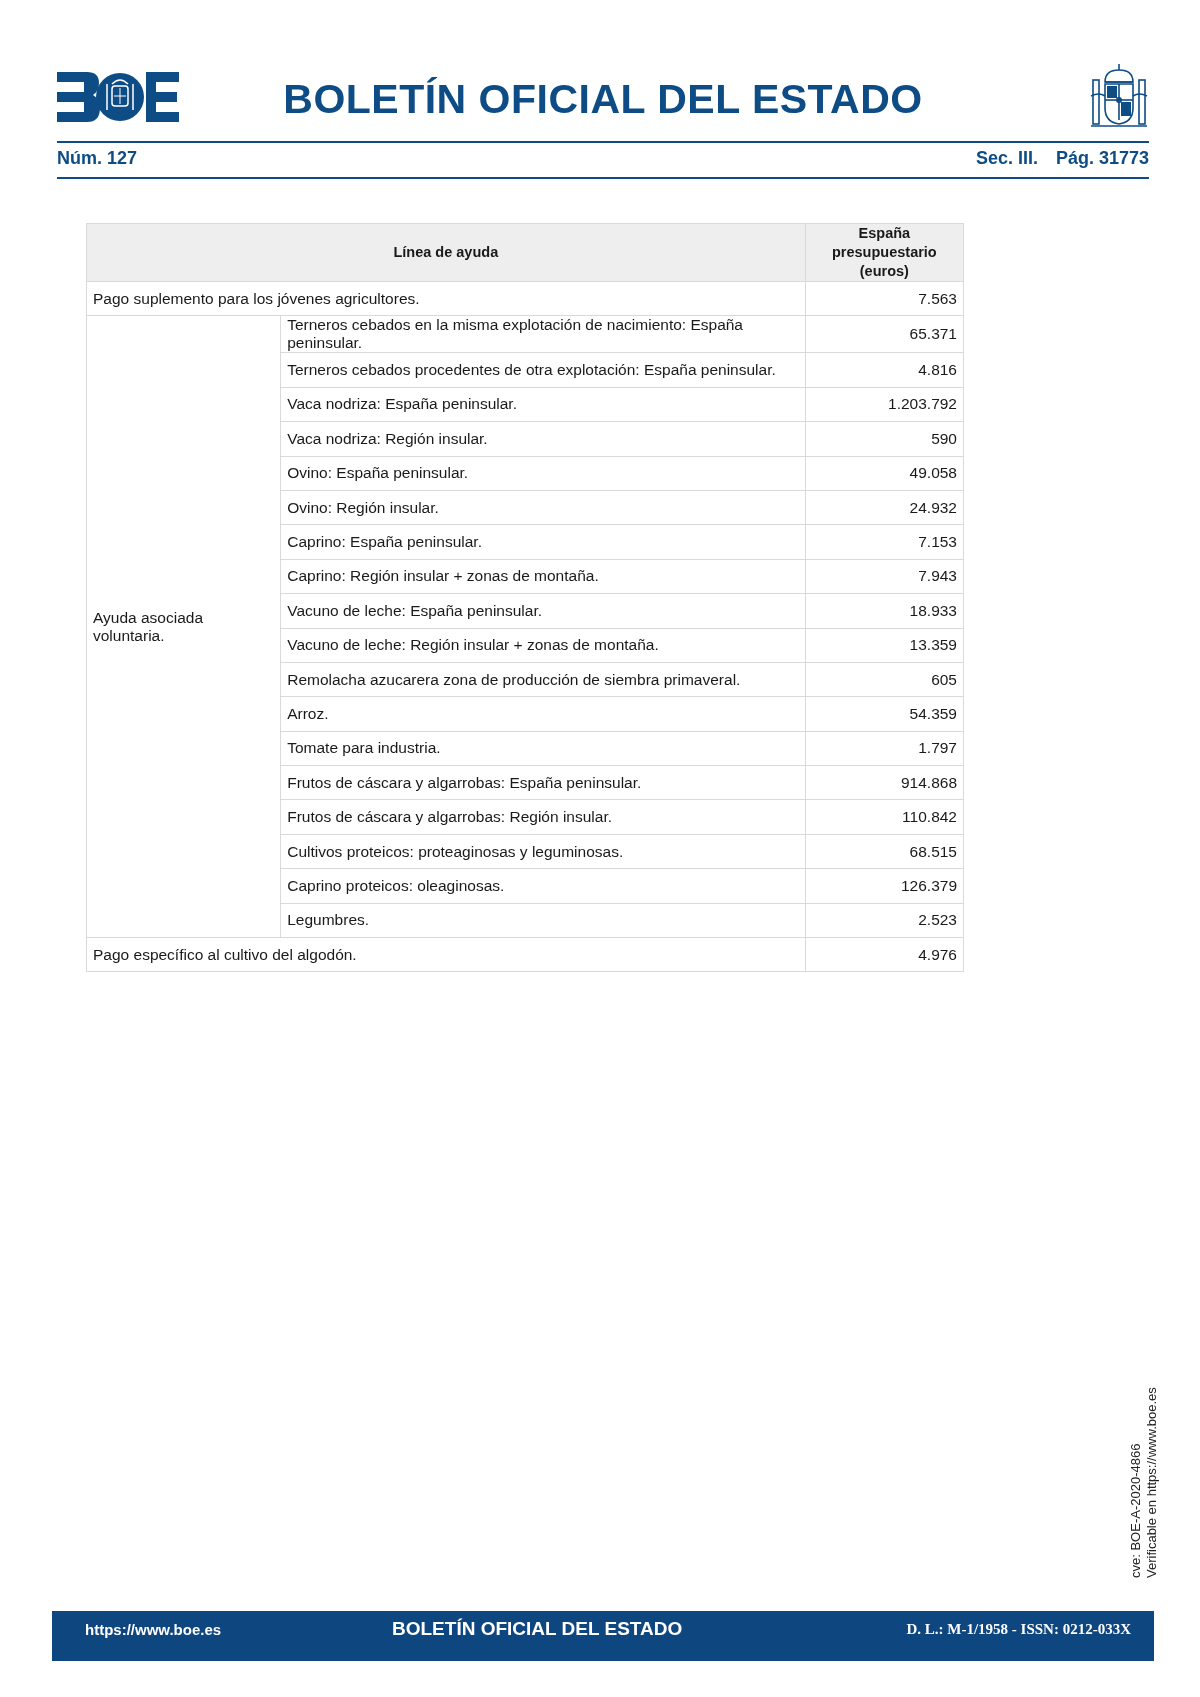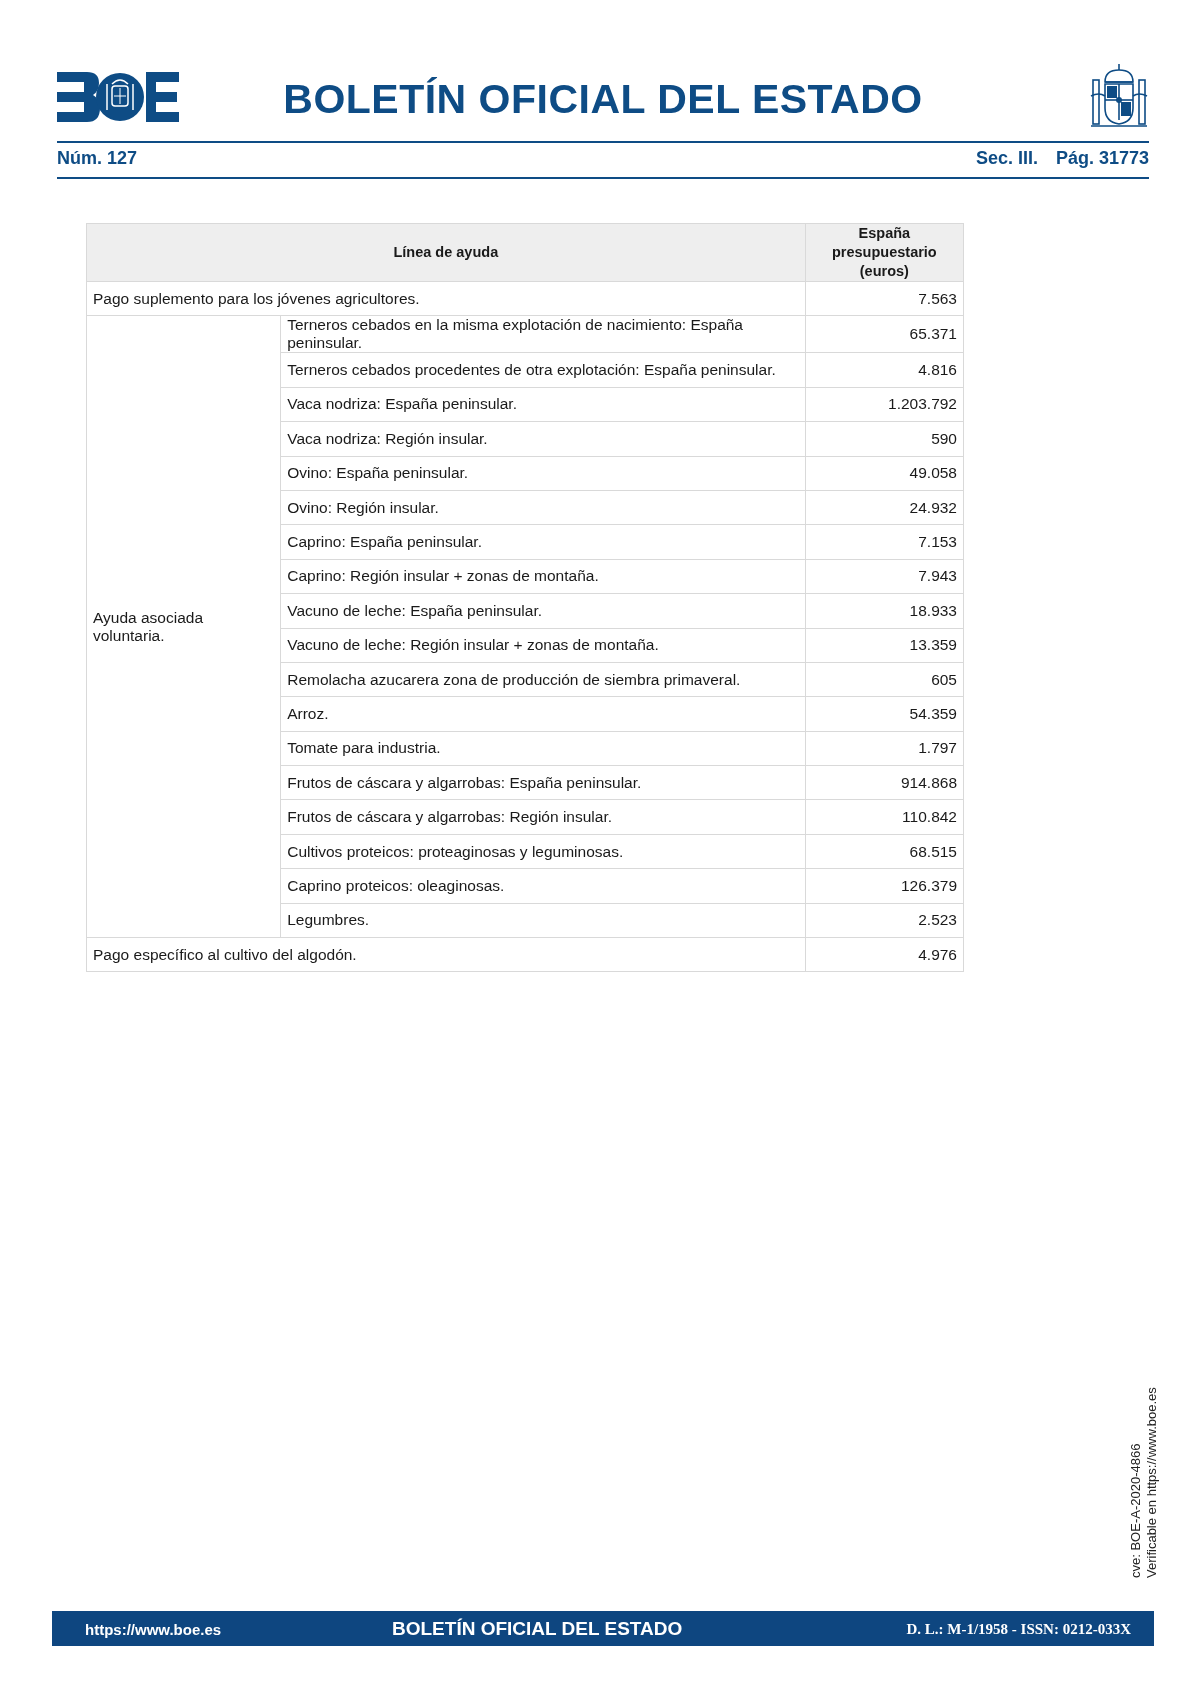--- a/index.html
+++ b/index.html
@@ -21,21 +21,21 @@
     table.aid { position: absolute; left: 86px; top: 223px; width: 878px; border-collapse: collapse; font-size: 15.5px; }
     table.aid td, table.aid th { border: 1px solid #d9d9d9; padding: 0 6px; height: 33.4px; }
     table.aid th { background: #eeeeee; font-weight: bold; font-size: 14.5px; height: 56px; text-align: center; line-height: 19px; }
     table.aid .col-a { width: 215px; }
     table.aid .col-b { width: 603px; }
     table.aid .col-c { width: 166px; }
     table.aid td.val { text-align: right; }
 
     .side-note { position: absolute; left: 1128px; top: 1578px; transform: rotate(-90deg); transform-origin: 0 0; font-size: 13px; line-height: 16px; color: #222; white-space: nowrap; }
 
-    .footer { position: absolute; left: 52px; top: 1611px; width: 1102px; height: 35px; background: #0e4680; color: #ffffff; font-weight: bold; }
+    .footer { position: absolute; left: 52px; top: 1611px; width: 1102px; height: 50px; background: #0e4680; color: #ffffff; font-weight: bold; }
     .footer .url { position: absolute; left: 33px; top: 10px; font-size: 15px; }
     .footer .ftitle { position: absolute; left: 340px; top: 7px; font-size: 19px; }
     .footer .dl { position: absolute; right: 23px; top: 10px; font-size: 15px; font-family: Liberation Serif, serif; }
   </style>
 </head>
 <body>
 
 <div class="header">
   <svg class="boe-logo" viewBox="0 0 122 50">
 

